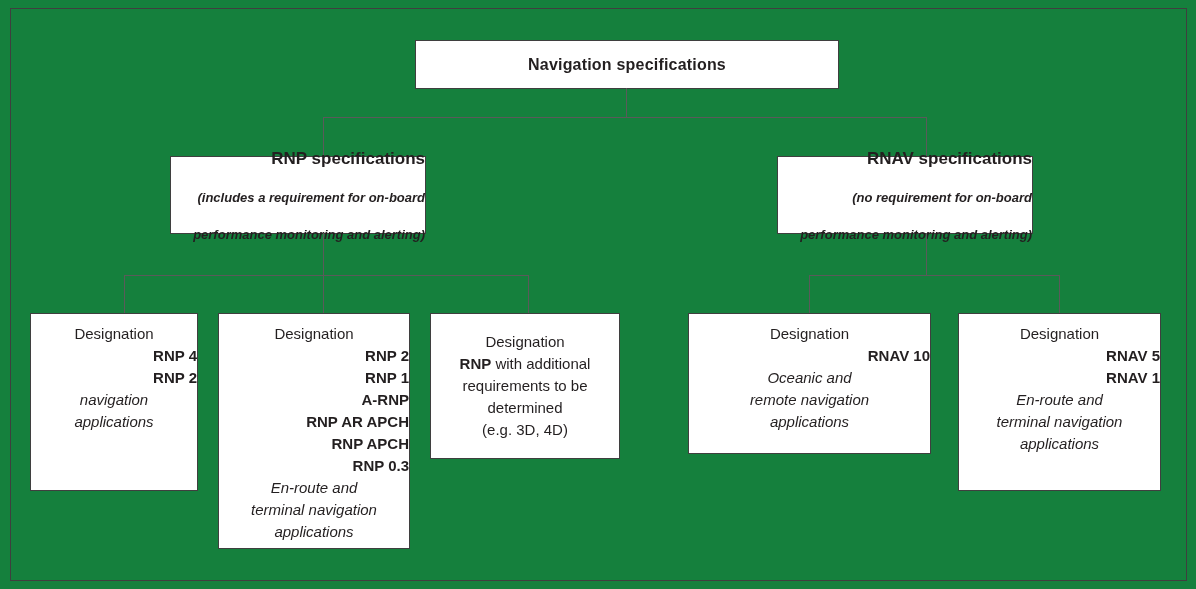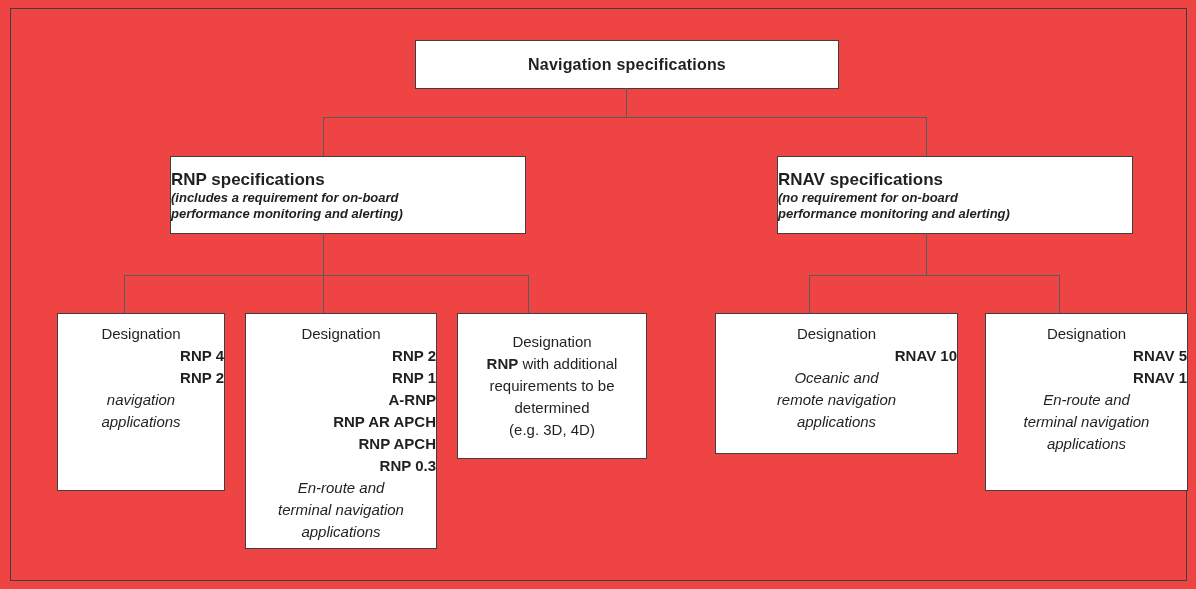--- a/index.html
+++ b/index.html
@@ -1,41 +1,41 @@
 <!DOCTYPE html>
 <html style="--border: #3f3f3f; --line: #5a5a5a; --text: #231f20;"><head>
 <meta charset="utf-8">
 <style>
   html, body { margin:0; padding:0; background:#ffffff; }
   .canvas {
-    position:relative; width:1196px; height:589px; background:#ef4444;
+    position:relative; width:1196px; height:589px; background:#15803d;
     font-family:"Liberation Sans", sans-serif; color:var(--text,#231f20);
   }
   .frame {
     position:absolute; left:10px; top:8px; width:1175px; height:571px;
     border:1px solid var(--border,#3f3f3f);
   }
   .box {
     position:absolute; box-sizing:border-box; background:#ffffff;
     border:1px solid var(--border,#3f3f3f); text-align:center;
   }
   .root-box {
     left:415px; top:40px; width:424px; height:49px;
     display:flex; align-items:center; justify-content:center;
     font-weight:bold; font-size:16px; letter-spacing:0.2px;
   }
   .branch-box {
-    top:156px; width:356px; height:78px;
-    display:flex; flex-direction:column; align-items:flex-start; justify-content:center;
+    top:156px; width:256px; height:78px;
+    display:flex; flex-direction:column; align-items:flex-end; justify-content:center;gap:21px;
   }
   .branch-box.rnp  { left:170px; }
   .branch-box.rnav { left:777px; }
   .branch-title { font-weight:bold; font-size:17px; line-height:21px; }
   .branch-sub   { font-style:italic; font-size:13px; line-height:16px;font-weight:bold; }
-  .leaf { font-size:15px; line-height:22px; padding-top:9px;margin-left:27px; }
+  .leaf { font-size:15px; line-height:22px; padding-top:9px; }
   .leaf.centered { display:flex; flex-direction:column; justify-content:center; padding-top:0; }
   .leaf .b { font-weight:bold;text-align:right; }
   .leaf .i { font-style:italic; }
   .leaf1 { left:30px;  top:313px; width:168px; height:178px; }
   .leaf2 { left:218px; top:313px; width:192px; height:236px; }
   .leaf3 { left:430px; top:313px; width:190px; height:146px; }
   .leaf4 { left:688px; top:313px; width:243px; height:141px; }
   .leaf5 { left:958px; top:313px; width:203px; height:178px; }
   .ln { position:absolute; background:var(--line,#5a5a5a); }
 </style>

